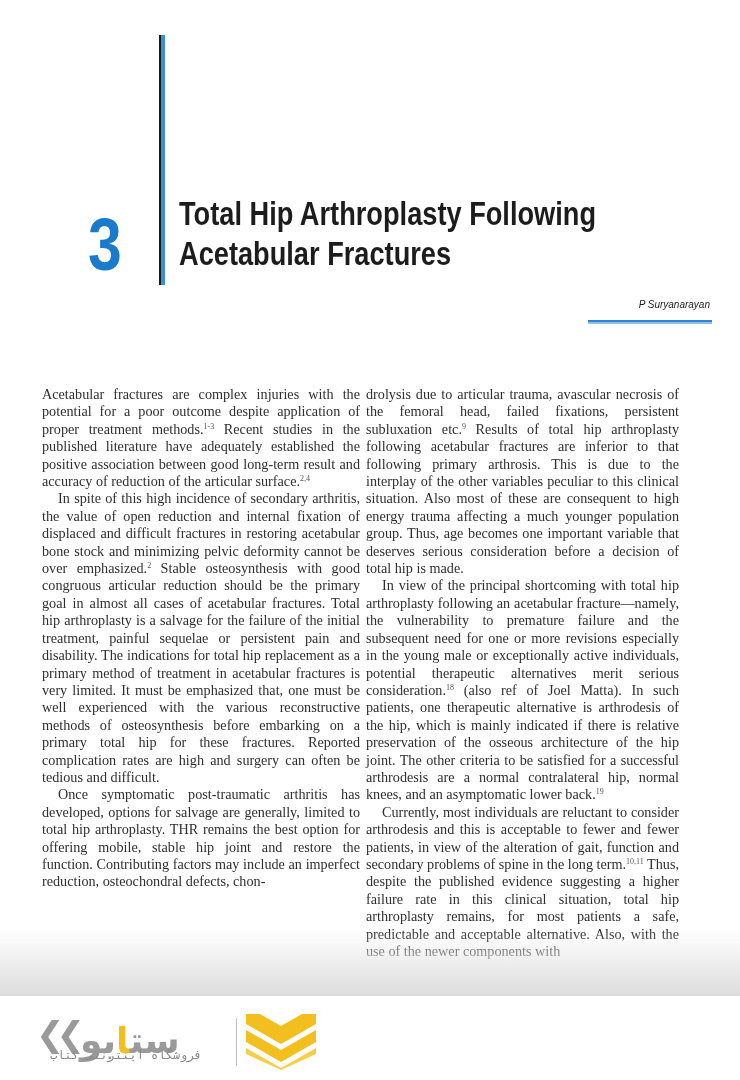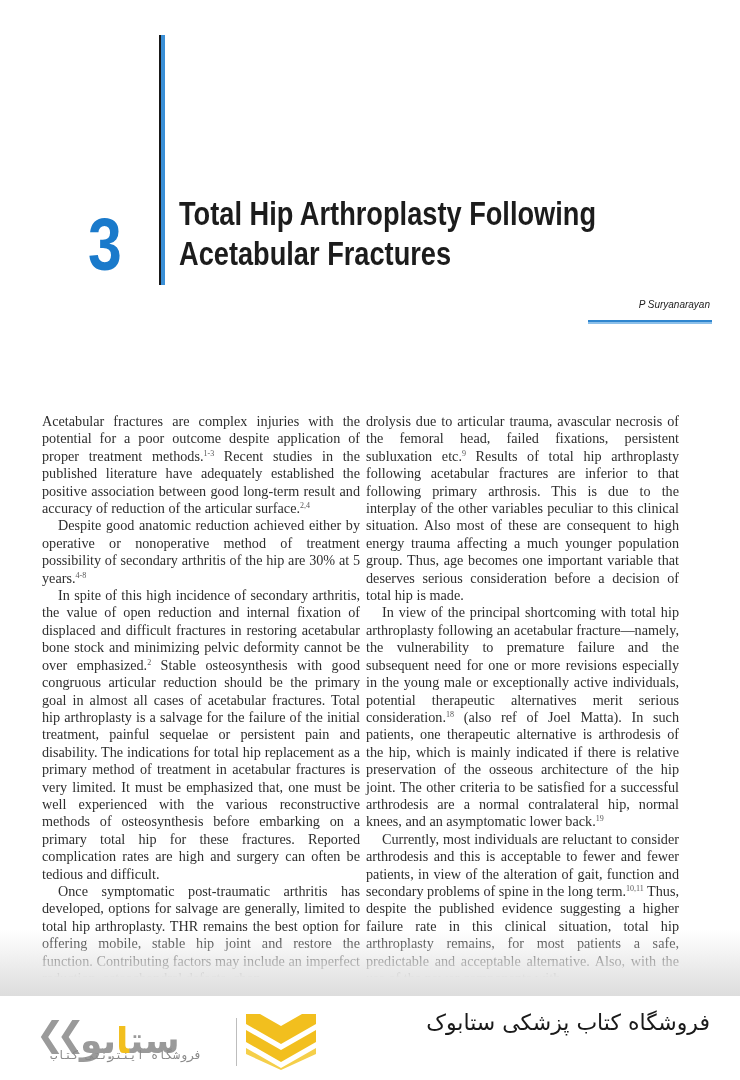--- a/index.html
+++ b/index.html
@@ -32,21 +32,21 @@
   .author-rule { position: absolute; left: 588px; top: 320px; width: 124px; height: 4px; }
   .author-rule .l1 { height: 2px; background: #2f86cf; }
   .author-rule .l2 { height: 2px; background: #8cc0ea; }
   .col {
     position: absolute; top: 386px; width: 318px; font-size: 14.2px; line-height: 17.4px;
     text-align: justify; color: #2e2e2e;
   }
   .col.left { left: 42px; }
   .col.right { left: 366px; width: 313px; }
   .col p { margin: 0; text-indent: 16px; }
-  .col p.first { text-indent: 0; margin-top: 27px; }
+  .col p.first { text-indent: 0; }
   sup { font-size: 8px; line-height: 0; vertical-align: 5px; color: #555; }
   .footer { position: absolute; left: 0; top: 996px; width: 740px; height: 84px; background: #ffffff; }
   .logo-box { position: absolute; left: 36px; top: 16px; width: 250px; height: 60px; }
   .logo-chev { position: absolute; left: 0; top: 2px; font-family: "DejaVu Sans", sans-serif; font-size: 34px; color: #9a9a9a; font-weight: bold; letter-spacing: -8px; }
   .logo-word { position: absolute; left: 44px; top: 8px; font-family: "DejaVu Sans", sans-serif; font-size: 36px; color: #9a9a9a; font-weight: bold; direction: rtl; }
   .logo-word .y { color: #f2bf1e; }
   .logo-sub { position: absolute; left: 14px; top: 36px; font-family: Liberation Mono, monospace; font-size: 12px; color: #8a8a8a; direction: rtl; }
   .logo-sep { position: absolute; left: 200px; top: 6px; width: 1px; height: 48px; background: #bdbdbd; }
   .logo-mark { position: absolute; left: 210px; top: 2px; width: 70px; height: 56px; }
   .store-fa { position: absolute; right: 30px; top: 14px; font-family: "DejaVu Sans", sans-serif; font-size: 22px; color: #1a1a1a; direction: rtl; }
@@ -67,21 +67,20 @@
     <div>Acetabular Fractures</div>
   </div>
   <div class="author">P Suryanarayan</div>
   <div class="author-rule">
       <div class="l1"></div>
       <div class="l2"></div>
     </div>
 
   <div class="col left">
     <p class="first"><span>Acetabular fractures are complex injuries with the potential for a poor outcome despite application of proper treatment methods.</span><sup>1-3</sup><span> Recent studies in the published literature have adequately established the positive association between good long-term result and accuracy of reduction of the articular surface.</span><sup>2,4</sup></p>
-    <p><span>Despite good anatomic reduction achieved either by operative or nonoperative method of treatment possibility of secondary arthritis of the hip are 30% at 5 years.</span><sup>4-8</sup></p>
     <p><span>In spite of this high incidence of secondary arthritis, the value of open reduction and internal fixation of displaced and difficult fractures in restoring acetabular bone stock and minimizing pelvic deformity cannot be over emphasized.</span><sup>2</sup><span> Stable osteosynthesis with good congruous articular reduction should be the primary goal in almost all cases of acetabular fractures. Total hip arthroplasty is a salvage for the failure of the initial treatment, painful sequelae or persistent pain and disability. The indications for total hip replacement as a primary method of treatment in acetabular fractures is very limited. It must be emphasized that, one must be well experienced with the various reconstructive methods of osteosynthesis before embarking on a primary total hip for these fractures. Reported complication rates are high and surgery can often be tedious and difficult.</span></p>
     <p><span>Once symptomatic post-traumatic arthritis has developed, options for salvage are generally, limited to total hip arthroplasty. THR remains the best option for offering mobile, stable hip joint and restore the function. Contributing factors may include an imperfect reduction, osteochondral defects, chon-</span></p>
   </div>
 
   <div class="col right">
     <p class="first"><span>drolysis due to articular trauma, avascular necrosis of the femoral head, failed fixations, persistent subluxation etc.</span><sup>9</sup><span> Results of total hip arthroplasty following acetabular fractures are inferior to that following primary arthrosis. This is due to the interplay of the other variables peculiar to this clinical situation. Also most of these are consequent to high energy trauma affecting a much younger population group. Thus, age becomes one important variable that deserves serious consideration before a decision of total hip is made.</span></p>
     <p><span>In view of the principal shortcoming with total hip arthroplasty following an acetabular fracture—namely, the vulnerability to premature failure and the subsequent need for one or more revisions especially in the young male or exceptionally active individuals, potential therapeutic alternatives merit serious consideration.</span><sup>18</sup><span> (also ref of Joel Matta). In such patients, one therapeutic alternative is arthrodesis of the hip, which is mainly indicated if there is relative preservation of the osseous architecture of the hip joint. The other criteria to be satisfied for a successful arthrodesis are a normal contralateral hip, normal knees, and an asymptomatic lower back.</span><sup>19</sup></p>
     <p><span>Currently, most individuals are reluctant to consider arthrodesis and this is acceptable to fewer and fewer patients, in view of the alteration of gait, function and secondary problems of spine in the long term.</span><sup>10,11</sup><span> Thus, despite the published evidence suggesting a higher failure rate in this clinical situation, total hip arthroplasty remains, for most patients a safe, predictable and acceptable alternative. Also, with the use of the newer components with</span></p>
   </div>
   <div class="fade"></div>
@@ -92,14 +91,13 @@
     <div class="logo-chev">❮❮</div>
     <div class="logo-word"><span>ست</span><span class="y">ا</span><span>بو</span></div>
     <div class="logo-sub">فروشگاه اینترنتی کتاب</div>
     <div class="logo-sep"></div>
     <svg class="logo-mark" viewBox="0 0 70 56">
       <polygon points="0,0 14,0 35,12 56,0 70,0 70,10 35,30 0,10" fill="#f2bf1e"></polygon>
       <polygon points="0,16 35,36 70,16 70,28 35,48 0,28" fill="#f2bf1e"></polygon>
       <polygon points="0,34 35,54 70,34 70,40 35,56 0,40" fill="#f5cf4a"></polygon>
     </svg>
   </div>
-  <div class="store-fa">فروشگاه کتاب پزشکی ستابوک</div>
 </div>
 
 </body></html>

